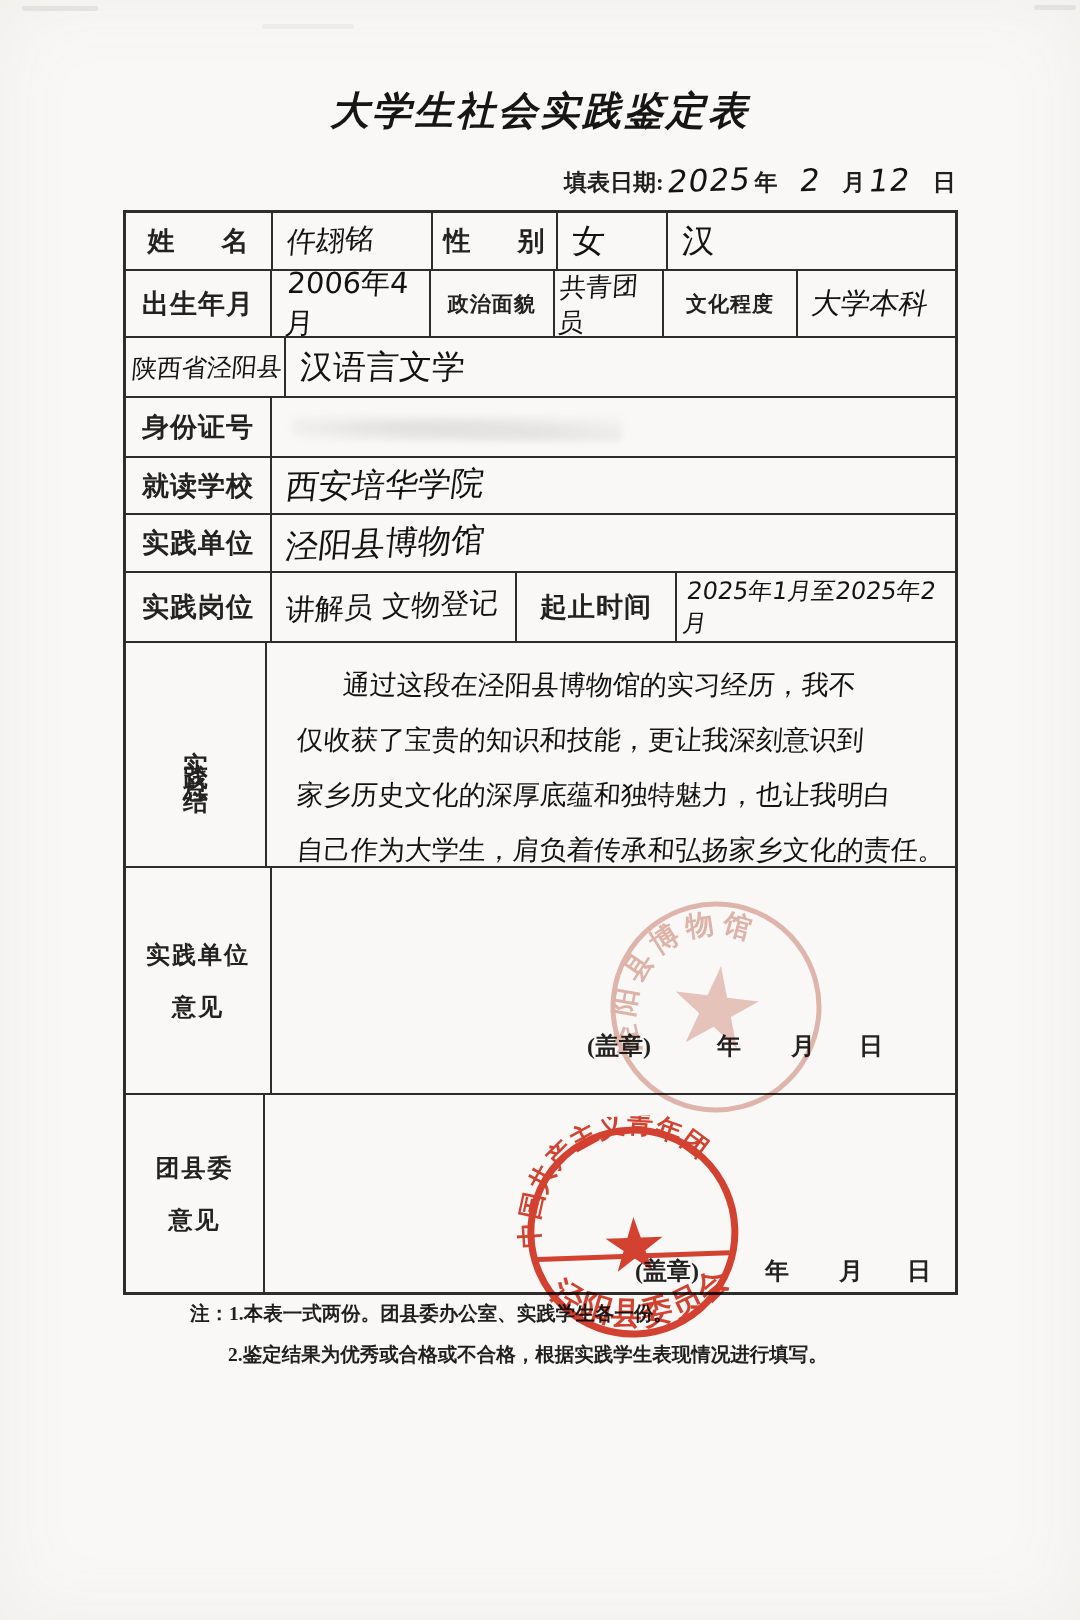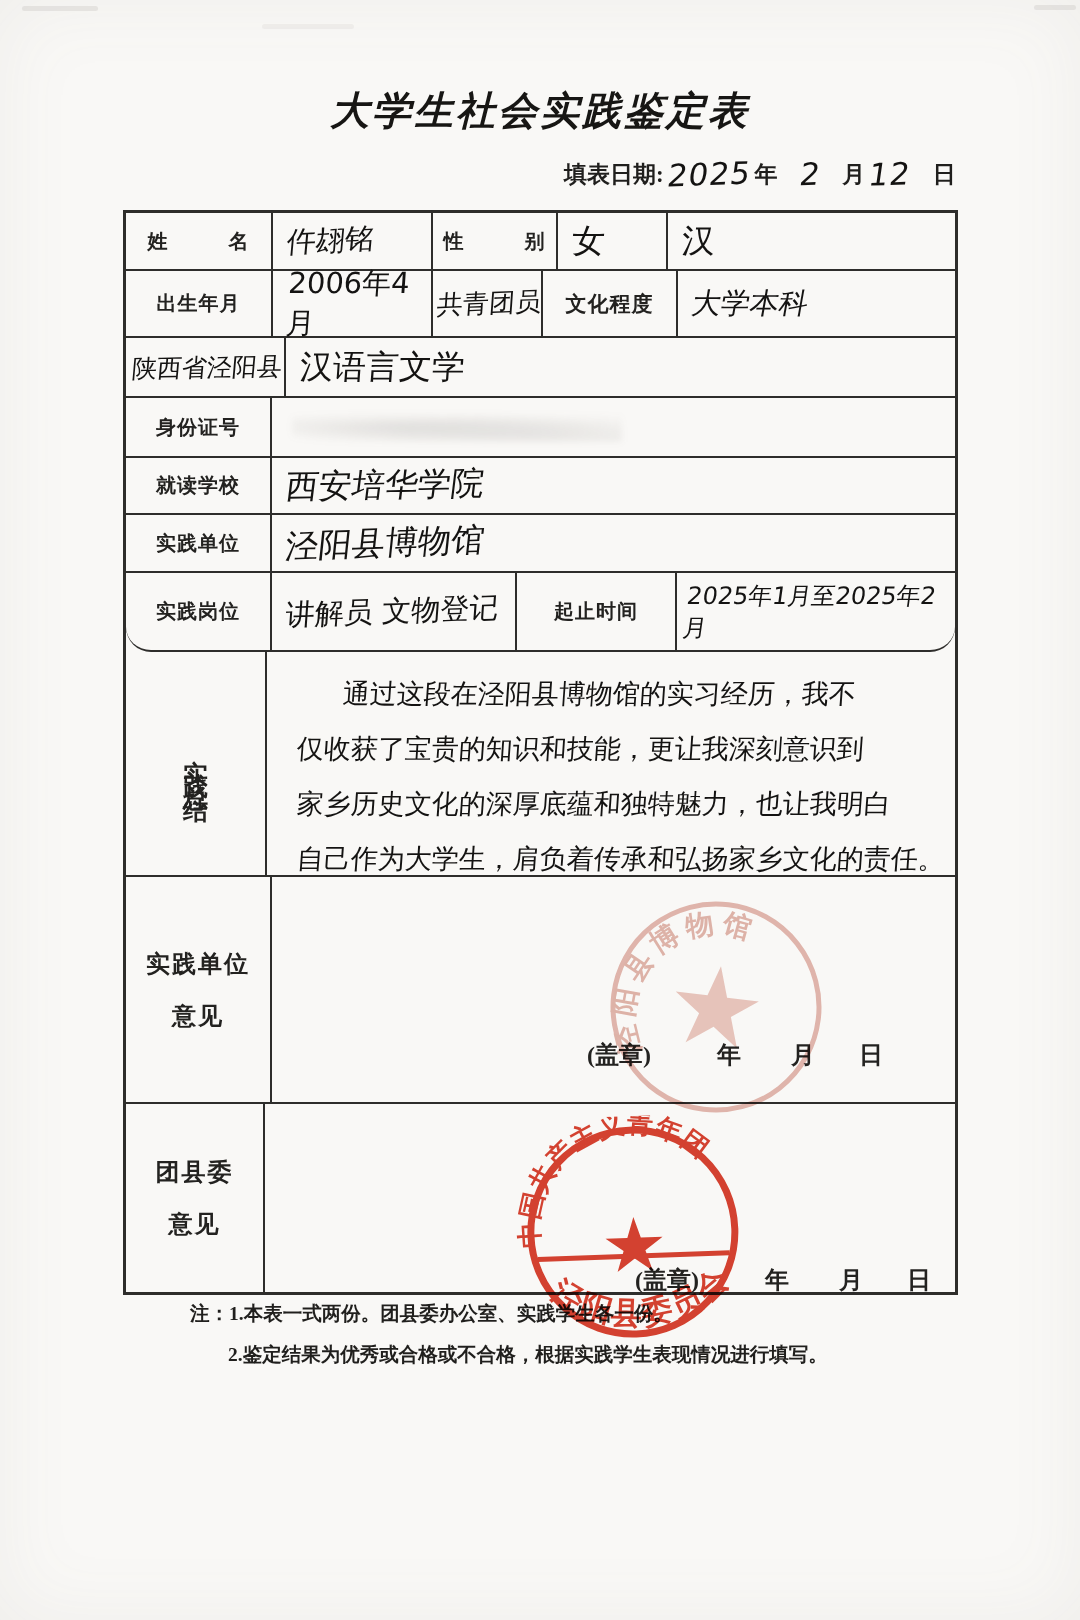--- a/index.html
+++ b/index.html
@@ -14,21 +14,21 @@
   .a1{left:22px;top:6px;width:76px;height:5px;}
   .a2{left:262px;top:24px;width:92px;height:5px;opacity:.15;}
   .a3{left:1034px;top:5px;width:42px;height:5px;}
   .title{
     position:absolute;left:0;top:84px;width:100%;margin:0;
     text-align:center;font-family:"Liberation Sans", sans-serif;
     font-size:39px;font-weight:700;letter-spacing:3px;color:#171614;font-style:italic;
   }
   .dateline{
     position:absolute;left:560px;top:150px;width:400px;height:48px;
-    display:flex;align-items:center;white-space:nowrap;
+    display:flex;align-items:flex-end;white-space:nowrap;
   }
   .printed{font-weight:700;font-size:23px;color:#201f1d;}
   .hw{
     font-family:"DejaVu Sans", sans-serif;font-weight:500;color:#141312;
     transform:skewX(-4deg);display:inline-block;
   }
   .hw-num{font-size:31px;transform:skewX(-10deg) rotate(-2deg);letter-spacing:1px;}
   .dateline .printed{margin:0 4px;}
   .dateline .gap{width:18px;display:inline-block;}
 
@@ -39,28 +39,28 @@
     display:flex;flex-direction:column;
   }
   .row{display:flex;border-bottom:2px solid #2e2d2b;box-sizing:border-box;flex:0 0 auto;}
   .row:last-child{border-bottom:none;gap:40px;}
   .cell{
     border-right:2px solid #2e2d2b;box-sizing:border-box;
     display:flex;align-items:center;position:relative;overflow:visible;
   }
   .cell.last{border-right:none;}
   .lab{justify-content:center;}
-  .lab .t{font-weight:700;font-size:20px;letter-spacing:1px;color:#232220;}
+  .lab .t{font-weight:700;font-size:27px;letter-spacing:1px;color:#232220;}
   .spread2{display:block;width:102px;text-align:justify;text-align-last:justify;}
   .val{padding-left:14px;}
   .w147{width:147px;}.w160{width:160px;}.w125{width:125px;}.w110{width:110px;}
   .w135{width:135px;}.w158{width:158px;}.w403{width:403px;}.w688{width:688px;}
   .w247{width:247px;}.w161{width:161px;}.w280{width:280px;}
   .h58{height:58px;}.h67{height:67px;}.h60{height:60px;}.h57{height:57px;}
-  .h63{height:79px;border-radius:25px;}.h225{height:225px;}.h227{height:227px;}.h210{height:210px;flex:1 1 auto;}
+  .h63{height:70px;}.h225{height:225px;}.h227{height:227px;}.h210{height:210px;flex:1 1 auto;}
 
   .vlabel{
     writing-mode:vertical-rl;text-orientation:upright;
     font-weight:700;font-size:25px;letter-spacing:12px;color:#232220;
     margin:0 auto;
   }
   .oplabel{flex-direction:column;justify-content:center;row-gap:20px;}
   .oplabel .t{font-weight:700;font-size:24px;letter-spacing:2px;}
 
   .summary{display:block;padding:14px 18px 0 30px;}
@@ -133,20 +133,23 @@
           <span class="hw hw-lg">汉</span>
         </div>
     </div>
 
     <div class="row h67">
       <div class="cell lab w147">
           <span class="t">出生年月</span>
         </div>
       <div class="cell val w160">
           <span class="hw hw-md">2006年4月</span>
+        </div>
+      <div class="cell lab w125">
+          <span class="t" style="font-size:21px;">政治面貌</span>
         </div>
       <div class="cell val w110" style="padding-left:4px;">
           <span class="hw hw-sm" style="transform:skewX(-6deg) rotate(-2deg);">共青团员</span>
         </div>
       <div class="cell lab w135">
           <span class="t" style="font-size:21px;">文化程度</span>
         </div>
       <div class="cell val w158 last">
           <span class="hw hw-md" style="transform:skewX(-10deg);">大学本科</span>
         </div>

